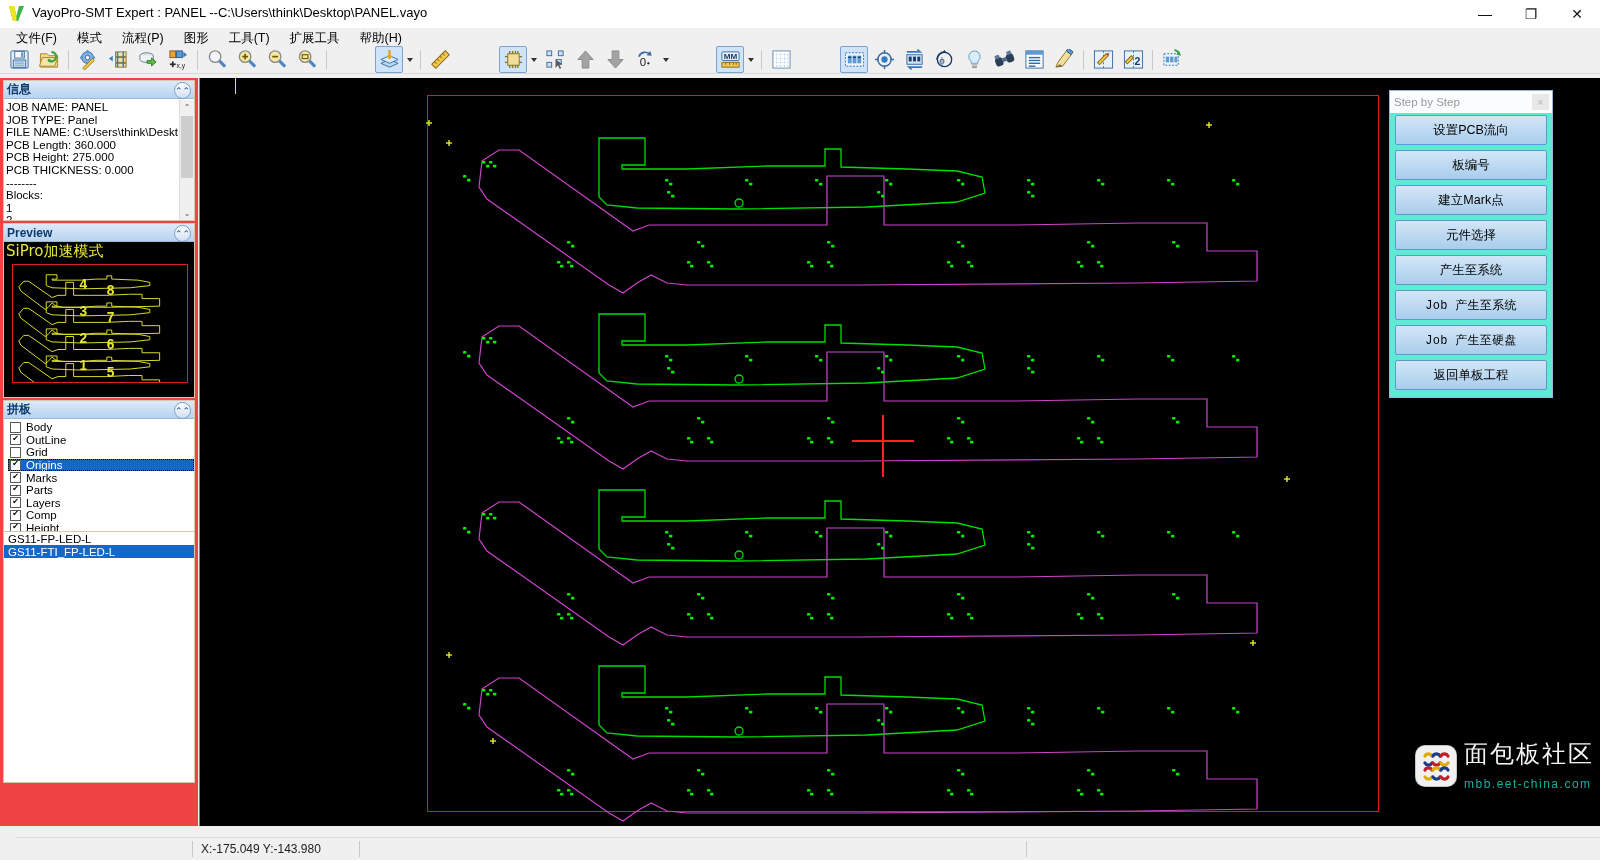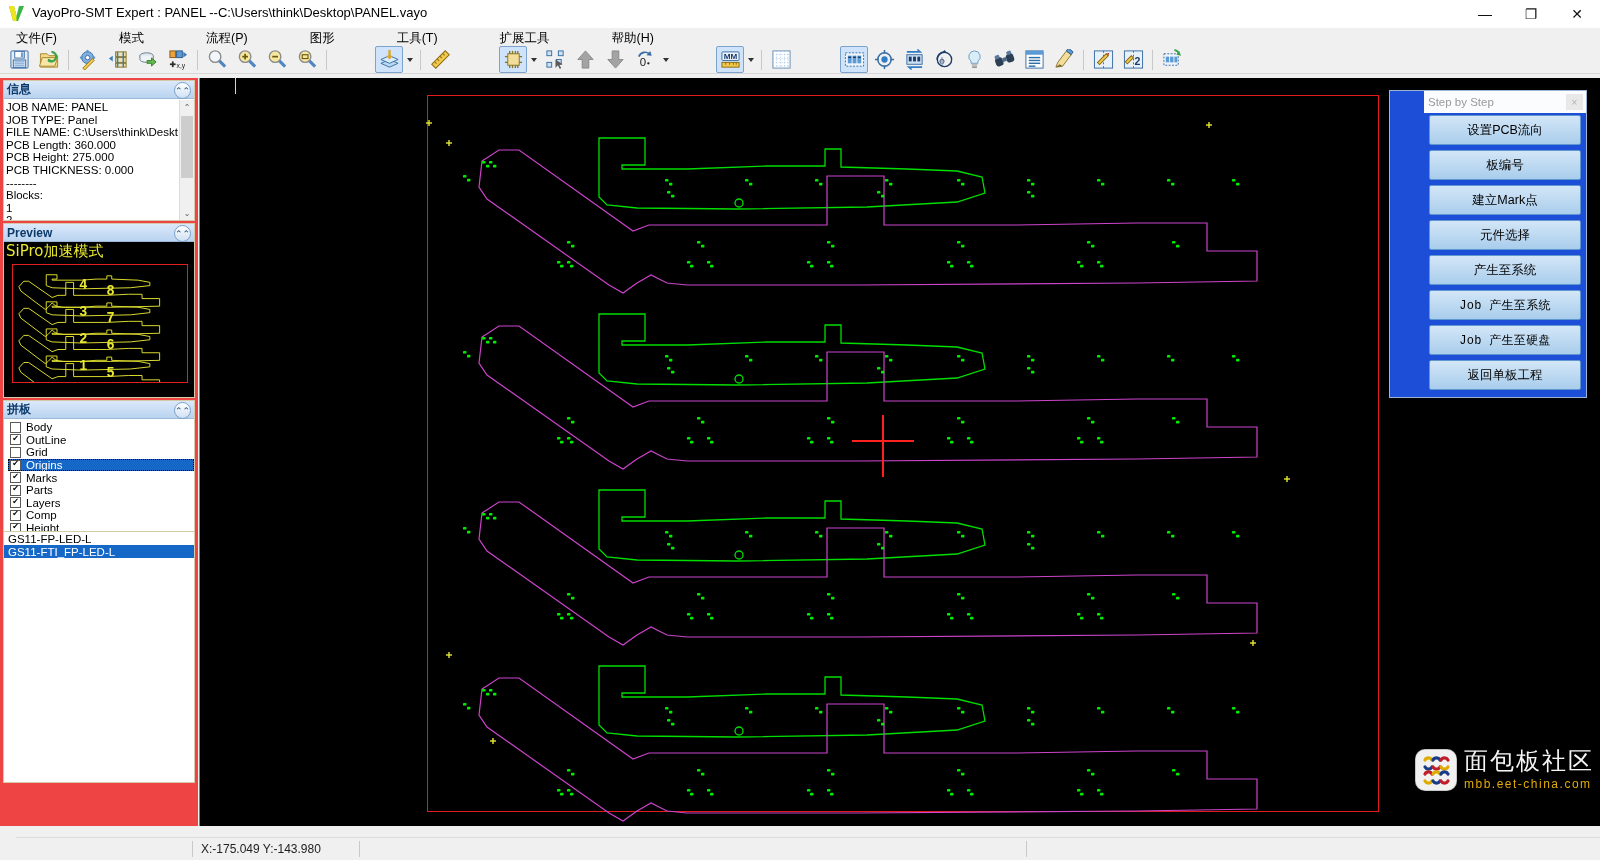--- a/index.html
+++ b/index.html
@@ -15,21 +15,21 @@
   .titlebar{position:absolute;left:0;top:0;width:1600px;height:28px;background:#ffffff;
             border-bottom:1px solid #e3e3e3;}
   .tb-icon{position:absolute;left:8px;top:5px;width:17px;height:17px;}
   .tb-title{position:absolute;left:32px;top:5px;font-size:13px;color:#000;white-space:nowrap;}
   .winbtns{position:absolute;right:0;top:0;height:28px;display:flex;}
   .winbtn{width:46px;height:28px;display:flex;align-items:center;justify-content:center;
           font-size:14px;color:#111;cursor:default;}
 
   
   .menubar{position:absolute;left:0;top:28px;width:1600px;height:20px;background:#f0f0f0;
-           display:flex;align-items:center;padding-left:6px;box-sizing:border-box;gap:42px;}
+           display:flex;align-items:center;padding-left:6px;box-sizing:border-box;}
   .menuitem{padding:2px 10px;font-size:12.5px;color:#000;white-space:nowrap;cursor:default;}
 
   
   .toolbar{position:absolute;left:0;top:46px;width:1600px;height:28px;background:#f0f0f0;
            border-bottom:1px solid #d8d8d8;display:flex;align-items:center;padding-left:4px;box-sizing:border-box;}
   .tbtn{width:26px;height:25px;display:flex;align-items:center;justify-content:center;
         border:1px solid transparent;border-radius:2px;margin:0 1px;cursor:default;position:relative;}
   .tbtn.active{border-color:#7da2ce;background:#cfe4fa;margin-left:44px;}
   .tsep{width:1px;height:20px;background:#c8c8c8;margin:0 4px;}
   .tarrow{width:12px;height:25px;display:flex;align-items:center;justify-content:center;cursor:default;}
@@ -75,38 +75,38 @@
   .canvas{position:absolute;left:199px;top:78px;width:1401px;height:748px;background:#000;overflow:hidden;}
   .cv-sep{position:absolute;left:0;top:0;width:1px;height:748px;background:#7f7f7f;}
   .yellow-tick{position:absolute;left:36px;top:0px;width:1px;height:16px;background:#e8e832;}
   .board-border{position:absolute;left:228px;top:17px;width:950px;height:715px;border:1px solid #e11b1b;}
   .crosshair-v{position:absolute;background:#ff2020;}
   .crosshair-h{position:absolute;background:#ff2020;}
   .svgwrap{position:absolute;left:0;top:0;width:1401px;height:748px;}
 
   
   .steppanel{position:absolute;left:1389px;top:90px;width:162px;height:306px;
-             background:#1d4ed8;border:1px solid #9bb6d4;box-shadow:0 0 2px rgba(0,0,0,.35);padding-left:34px;}
+             background:#5eead4;border:1px solid #9bb6d4;box-shadow:0 0 2px rgba(0,0,0,.35);}
   .step-head{height:22px;background:#fbfcfe;display:flex;align-items:center;padding:0 4px;position:relative;}
   .step-head-title{font-size:11.5px;color:#9a9a9a;}
   .step-close{position:absolute;right:3px;top:3px;width:17px;height:16px;background:#e8e8e8;
               display:flex;align-items:center;justify-content:center;font-size:10px;color:#b3b3b3;cursor:default;}
   .step-btns{padding:2px 5px 0 5px;}
   .stepbtn{height:28px;margin-bottom:5px;border:1px solid #5f97cf;border-radius:2px;
            background:linear-gradient(#d3e6f7,#a9cdec);display:flex;align-items:center;
            justify-content:center;font-size:12.5px;color:#000;cursor:default;}
   .stepbtn.mono{font-family:"Liberation Mono","DejaVu Sans Mono",monospace;font-size:12px;letter-spacing:.3px;}
 
   
   .watermark{position:absolute;right:6px;bottom:36px;display:flex;align-items:center;opacity:.96;}
   .wm-logo{width:40px;height:40px;border-radius:9px;background:#fff;position:relative;margin-right:8px;
            box-shadow:0 0 0 1px #cfcfcf;}
   .wm-text{display:flex;flex-direction:column;line-height:1;}
   .wm-cn{font-size:24px;color:#fff;letter-spacing:2px;font-weight:500;}
-  .wm-en{font-size:12px;color:#eab308;letter-spacing:1.5px;margin-top:5px;}
+  .wm-en{font-size:12px;color:#14b8a6;letter-spacing:1.5px;margin-top:12px;}
 
   
   .statusbar{position:absolute;left:16px;bottom:0;width:1600px;height:22px;background:#f0f0f0;
              border-top:1px solid #dcdcdc;display:flex;align-items:center;}
   .st-cell{height:22px;display:flex;align-items:center;padding:0 8px;font-size:12px;color:#222;}
   .st-div{width:1px;height:16px;background:#c8c8c8;}
   .st-grip{position:absolute;right:2px;bottom:2px;width:12px;height:12px;}
 </style>
 </head>
 <body>

